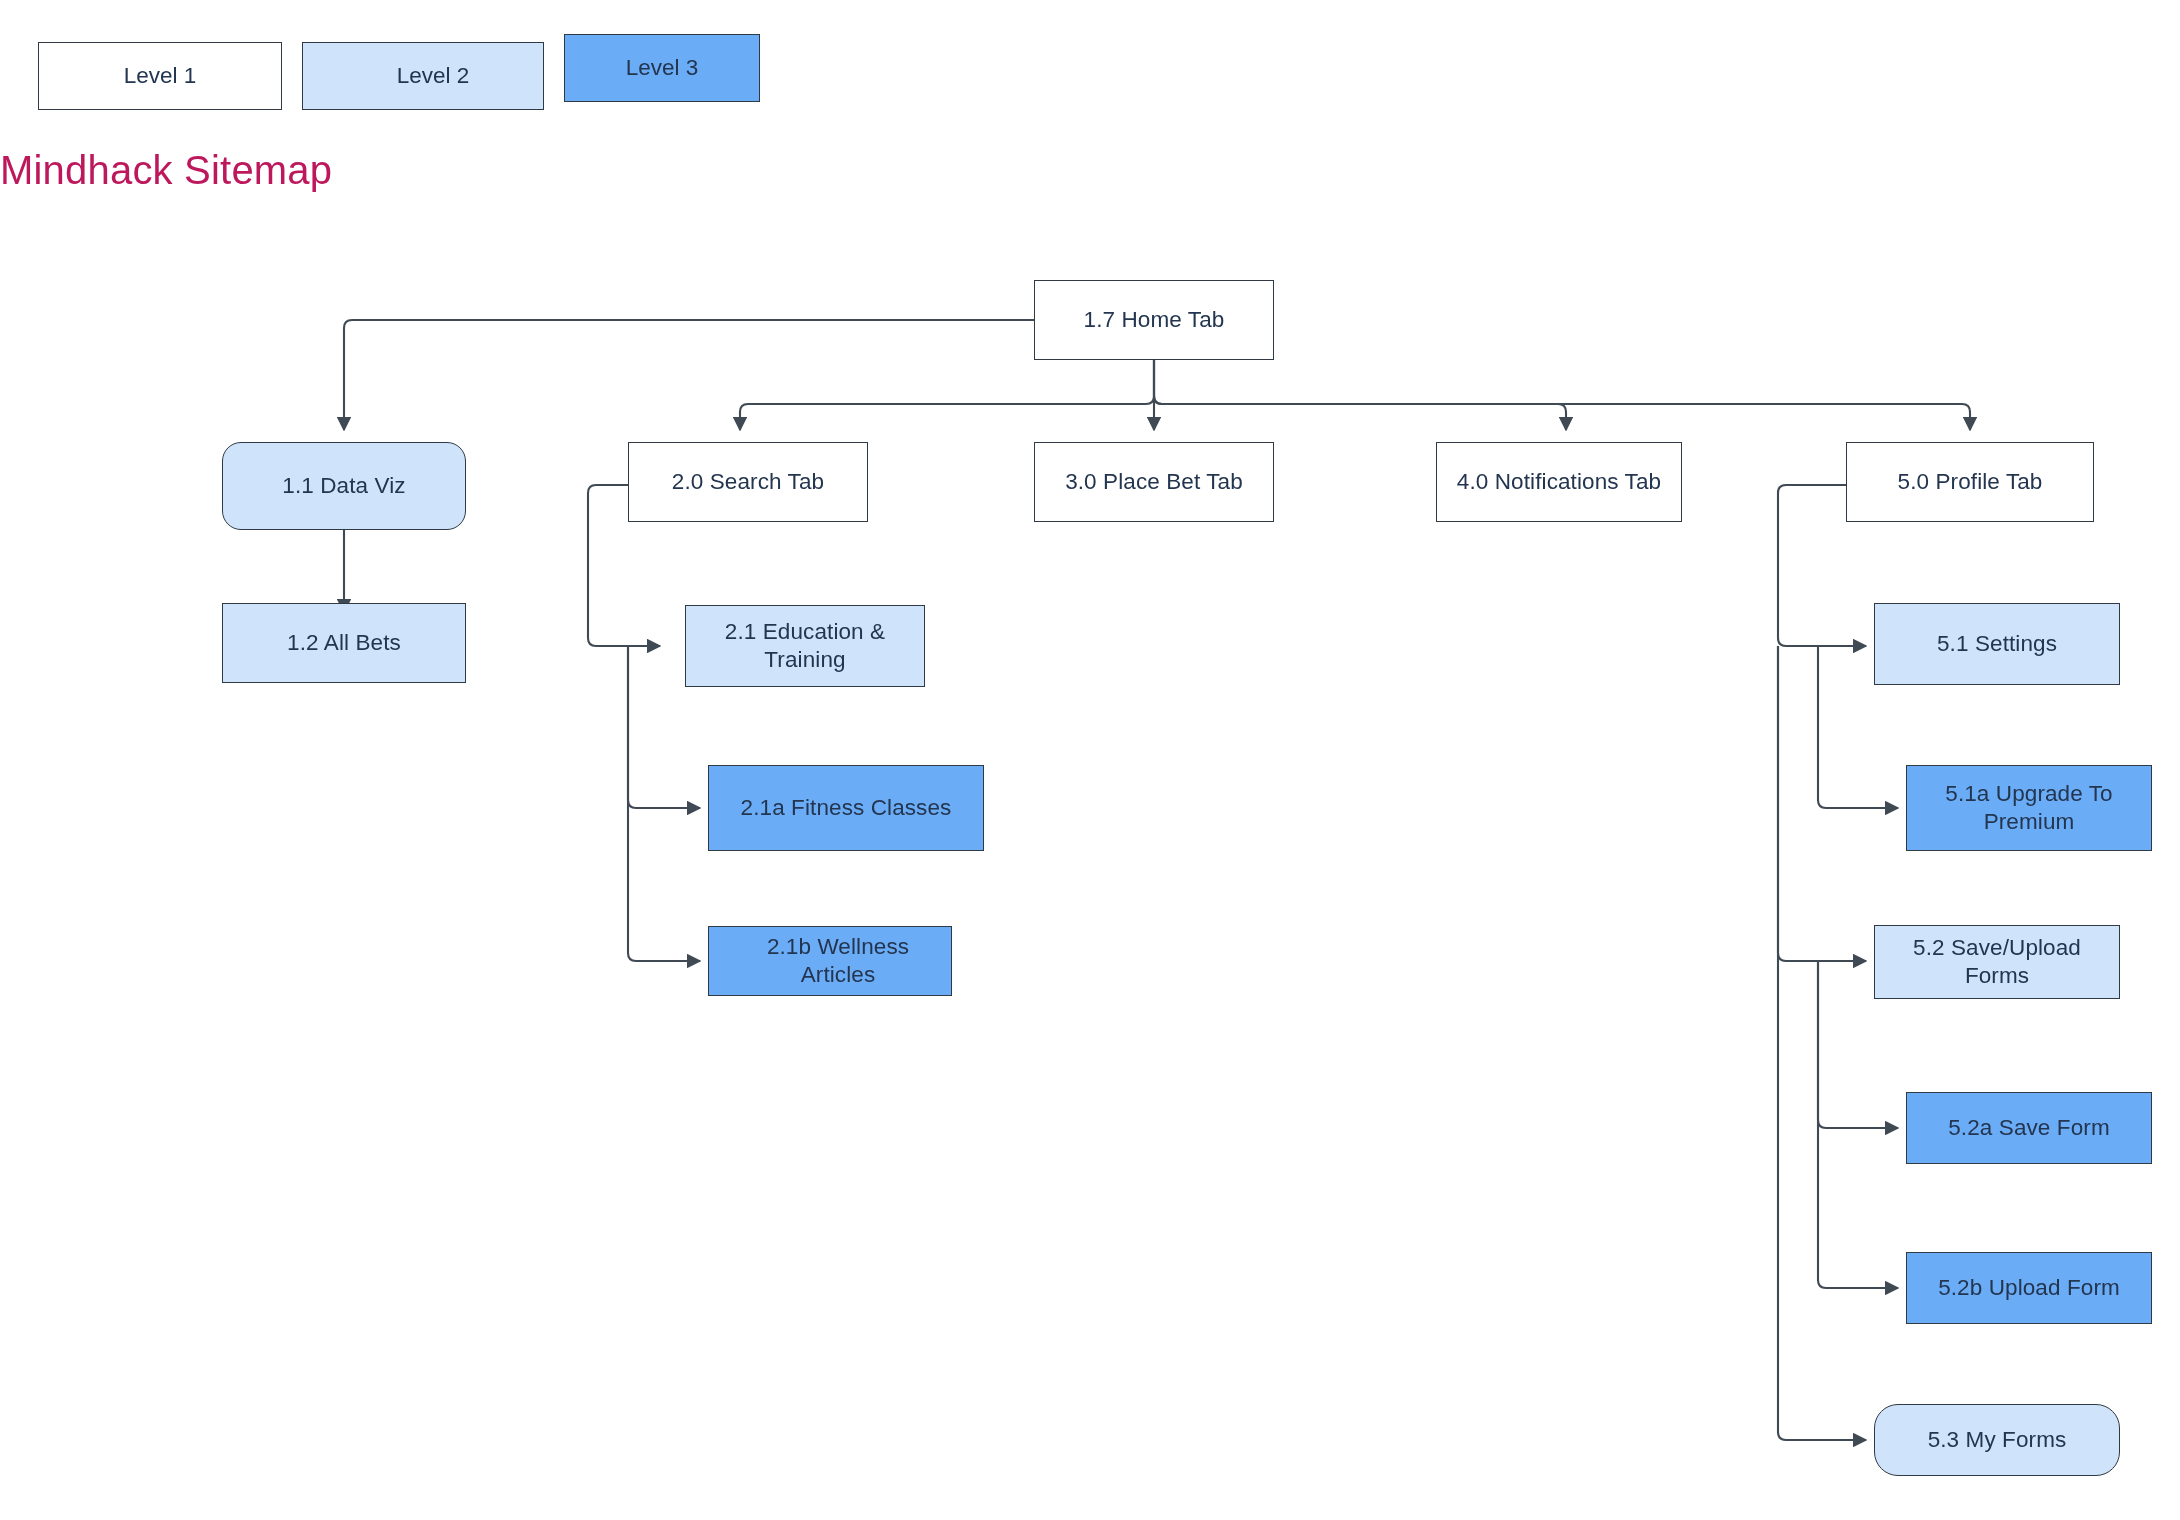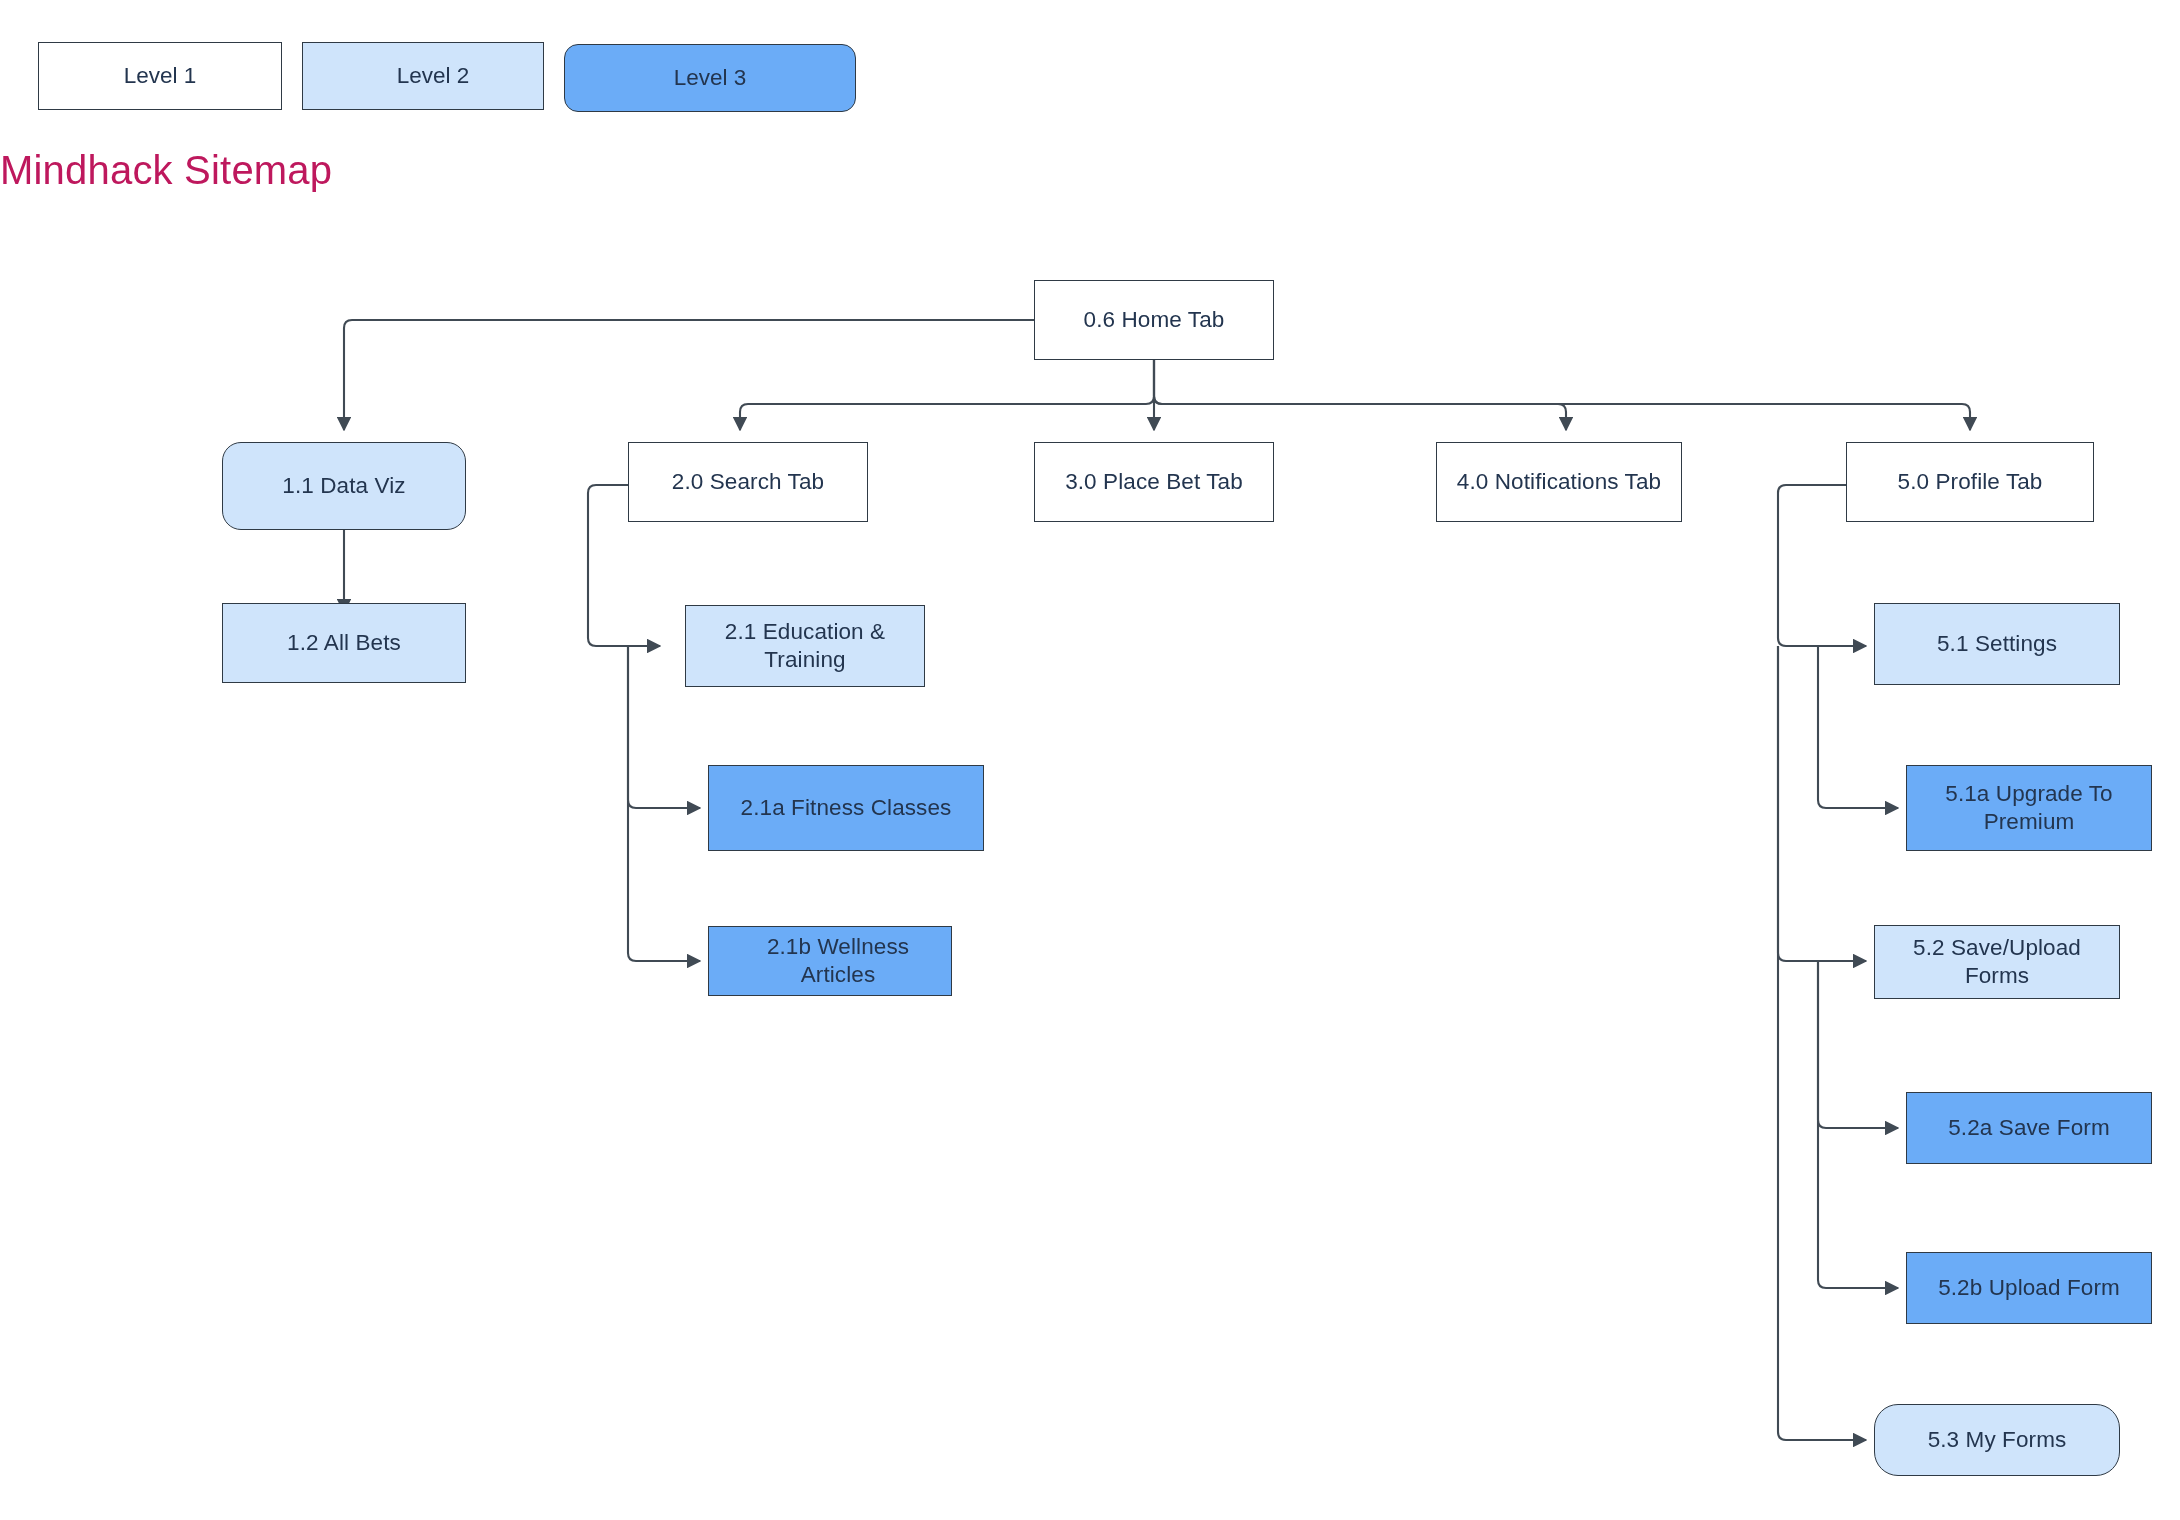--- a/index.html
+++ b/index.html
@@ -60,21 +60,21 @@
     letter-spacing: .2px;
   }
 </style>
 </head>
 <body>
 
 <div id="canvas">
 
   <div class="legend-box lvl1" style="left:38px;  top:42px;  width:244px; height:68px;">Level 1</div>
   <div class="legend-box lvl2" style="left:302px; top:42px;  width:242px; height:68px;padding-left:20px;">Level 2</div>
-  <div class="legend-box lvl3" style="left:564px; top:44px;  width:292px; height:68px;border-radius:14px;">Level 3</div>
+  <div class="legend-box lvl3" style="left:564px; top:34px;  width:196px; height:68px;">Level 3</div>
 
   <div id="title">Mindhack Sitemap</div>
 
   <svg id="wires" viewBox="0 0 2180 1520" xmlns="http://www.w3.org/2000/svg">
     <defs>
       <marker id="ah" viewBox="0 0 10 10" refX="9" refY="5" markerWidth="7" markerHeight="7" orient="auto-start-reverse">
         <path d="M 0 0 L 10 5 L 0 10 z" fill="#404a54"></path>
       </marker>
     </defs>
     <g fill="none" stroke="#404a54" stroke-width="2.1" stroke-linejoin="round" stroke-linecap="butt" marker-end="url(#ah)">
@@ -97,21 +97,21 @@
       <path d="M 1778 646 L 1778 953 Q 1778 961 1786 961 L 1866 961"></path>
       <path d="M 1778 646 L 1778 1432 Q 1778 1440 1786 1440 L 1866 1440"></path>
 
       <path d="M 1818 646 L 1818 800 Q 1818 808 1826 808 L 1898 808"></path>
 
       <path d="M 1818 961 L 1818 1120 Q 1818 1128 1826 1128 L 1898 1128"></path>
       <path d="M 1818 961 L 1818 1280 Q 1818 1288 1826 1288 L 1898 1288"></path>
     </g>
   </svg>
 
-  <div class="node lvl1" style="left:1034px; top:280px; width:240px; height:80px;">0.6 Home Tab</div>
+  <div class="node lvl1" style="left:1034px; top:280px; width:240px; height:80px;">1.7 Home Tab</div>
 
   <div class="node lvl2" style="left:222px;  top:442px; width:244px; height:88px;border-radius:19px;">1.1 Data Viz</div>
   <div class="node lvl2" style="left:222px;  top:603px; width:244px; height:80px;">1.2 All Bets</div>
 
   <div class="node lvl1" style="left:628px;  top:442px; width:240px; height:80px;">2.0 Search Tab</div>
   <div class="node lvl2" style="left:668px;  top:605px; width:240px; height:82px;margin-left:17px;">2.1 Education &amp; Training</div>
   <div class="node lvl3" style="left:708px;  top:765px; width:276px; height:86px;">2.1a Fitness Classes</div>
   <div class="node lvl3" style="left:708px;  top:926px; width:244px; height:70px;padding-left:24px;">2.1b Wellness Articles</div>
 
   <div class="node lvl1" style="left:1034px; top:442px; width:240px; height:80px;">3.0 Place Bet Tab</div>

